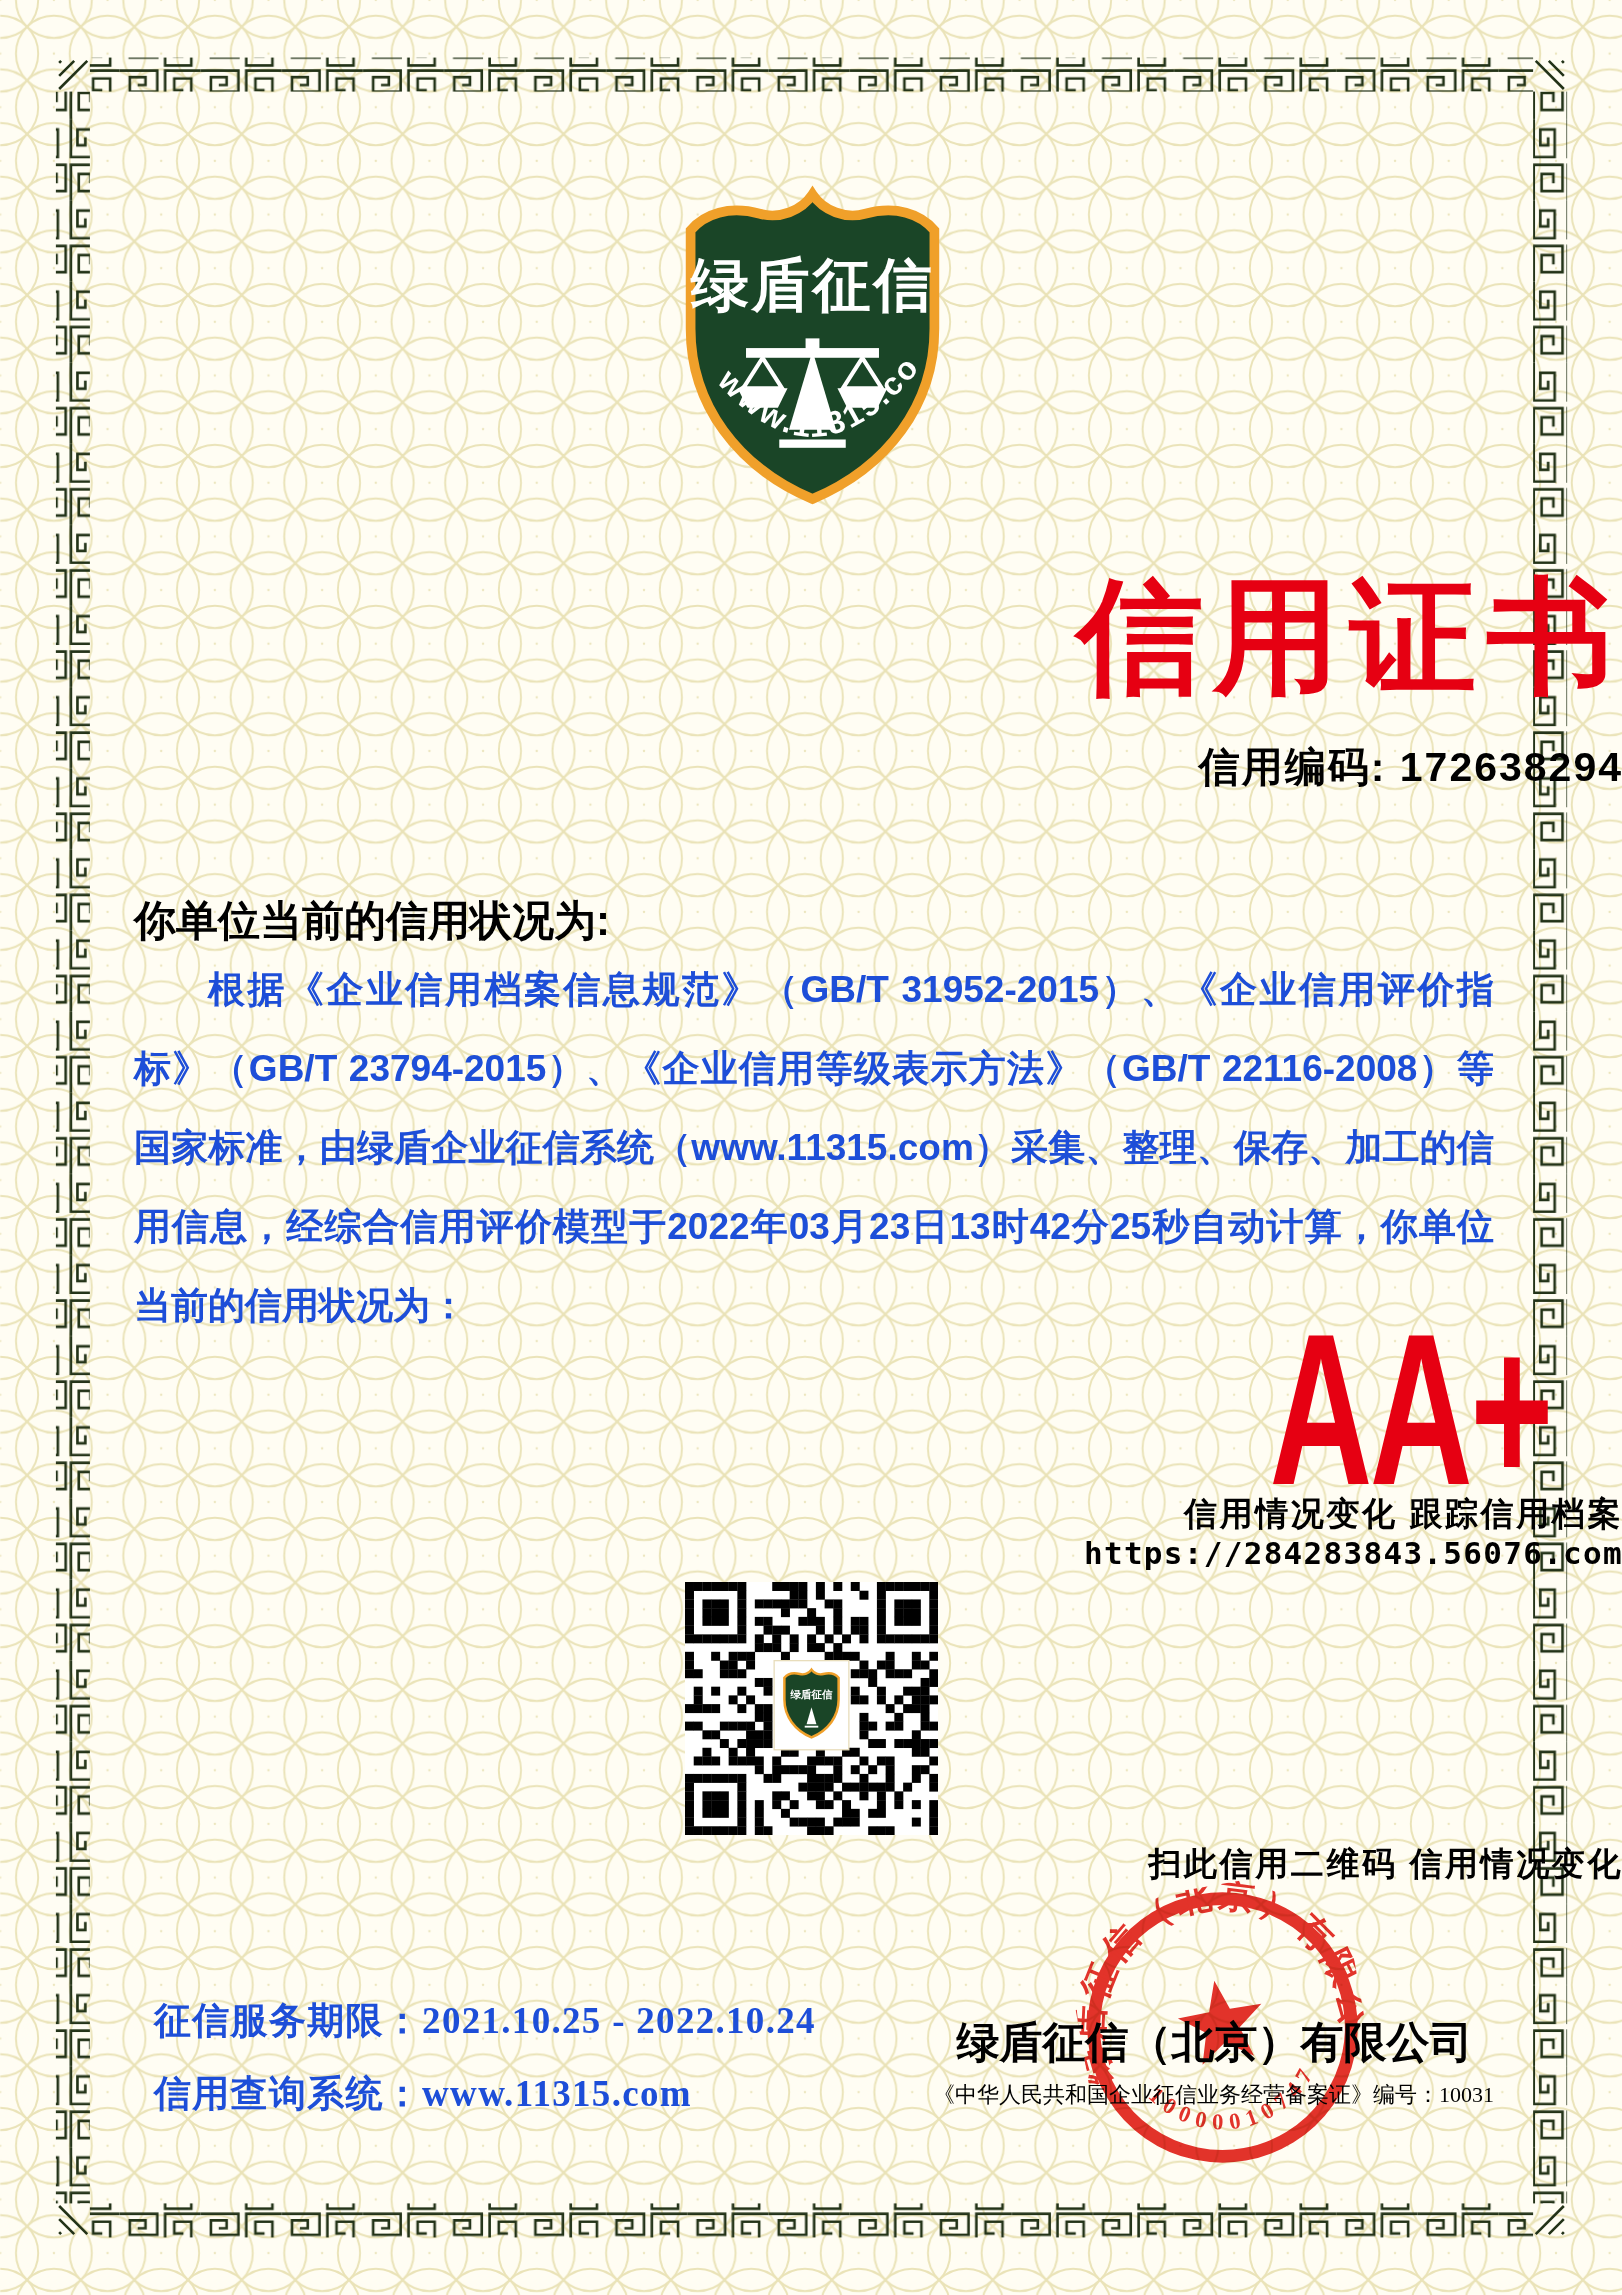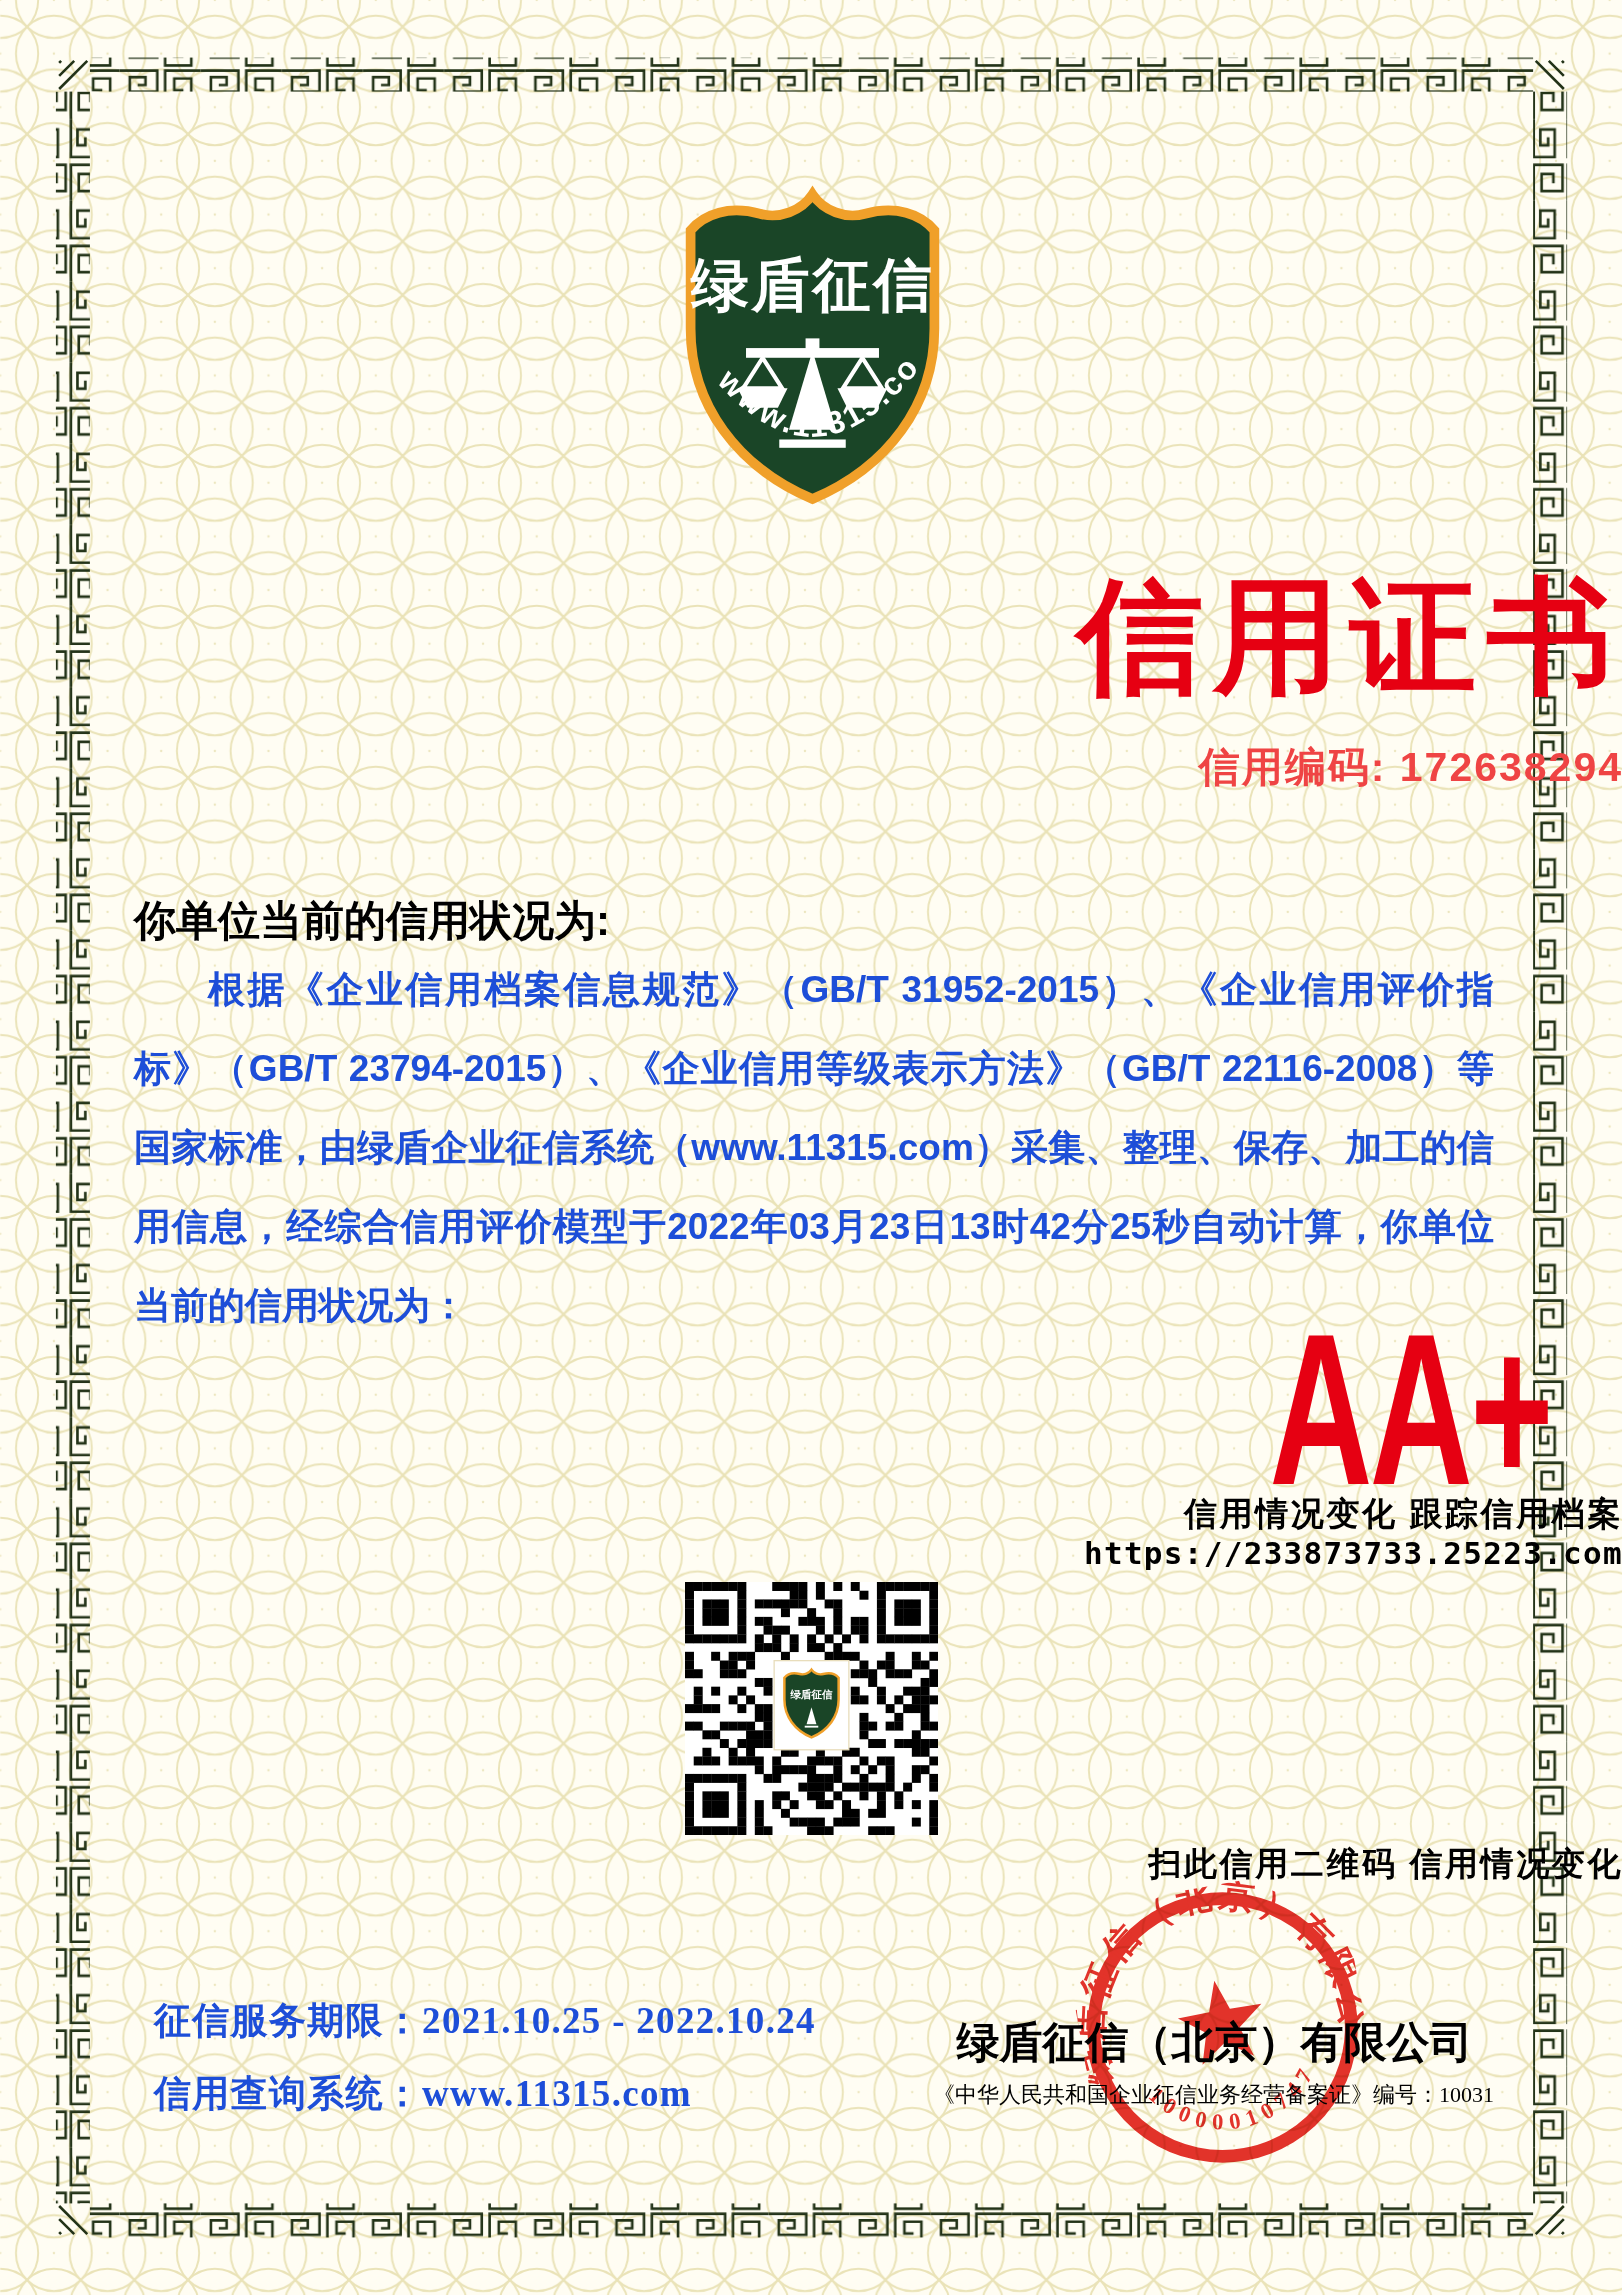--- a/index.html
+++ b/index.html
@@ -11,21 +11,21 @@
     font-family:"Liberation Sans",sans-serif;
   }
   .abs{position:absolute;}
   .bg-svg{position:absolute;left:0;top:0;}
   .centered{left:0;width:100%;text-align:right;}
   .title{
     top:575px;font-size:126px;font-weight:700;color:#e60012;
     font-family:"Liberation Serif",serif;letter-spacing:10.5px;line-height:1;
   }
   .code-line{
-    top:747px;font-size:41px;font-weight:700;color:#ef4444;
+    top:747px;font-size:41px;font-weight:700;color:#000000;
     letter-spacing:2px;line-height:1;
   }
   .recipient{
     left:134px;top:898px;font-size:42px;font-weight:700;color:#000;line-height:1.1;
   }
   .paragraph{
     left:134px;top:950px;width:1360px;
     font-size:37px;font-weight:600;color:#1d4ed8;
     line-height:79px;text-align:justify;word-break:break-all;
     text-indent:2em;margin:0;
@@ -139,21 +139,21 @@
   <div class="abs centered code-line">信用编码: 172638294</div>
 
   <div class="abs recipient">你单位当前的信用状况为:</div>
   <p class="abs paragraph">根据《企业信用档案信息规范》（GB/T 31952-2015）、《企业信用评价指标》（GB/T 23794-2015）、《企业信用等级表示方法》（GB/T 22116-2008）等国家标准，由绿盾企业征信系统（www.11315.com）采集、整理、保存、加工的信用信息，经综合信用评价模型于2022年03月23日13时42分25秒自动计算，你单位当前的信用状况为：</p>
 
   <div class="abs centered grade-wrap">
     <span>AA+</span>
   </div>
 
   <div class="abs centered track-line">信用情况变化  跟踪信用档案</div>
-  <div class="abs centered profile-url">https://233873733.25223.com</div>
+  <div class="abs centered profile-url">https://284283843.56076.com</div>
 
   <svg class="abs" style="left:685px;top:1582px;" id="qr-code-svg" width="253" height="253" viewBox="0 0 386 386">
     <rect x="0" y="0" width="386" height="386" fill="#ffffff"></rect>
     <g id="qr-modules" fill="#000000">
         <rect x="0.0" y="0.0" width="13.7" height="13.7"></rect>
         <rect x="13.3" y="0.0" width="13.7" height="13.7"></rect>
         <rect x="26.6" y="0.0" width="13.7" height="13.7"></rect>
         <rect x="39.9" y="0.0" width="13.7" height="13.7"></rect>
         <rect x="53.2" y="0.0" width="13.7" height="13.7"></rect>
         <rect x="66.6" y="0.0" width="13.7" height="13.7"></rect>

